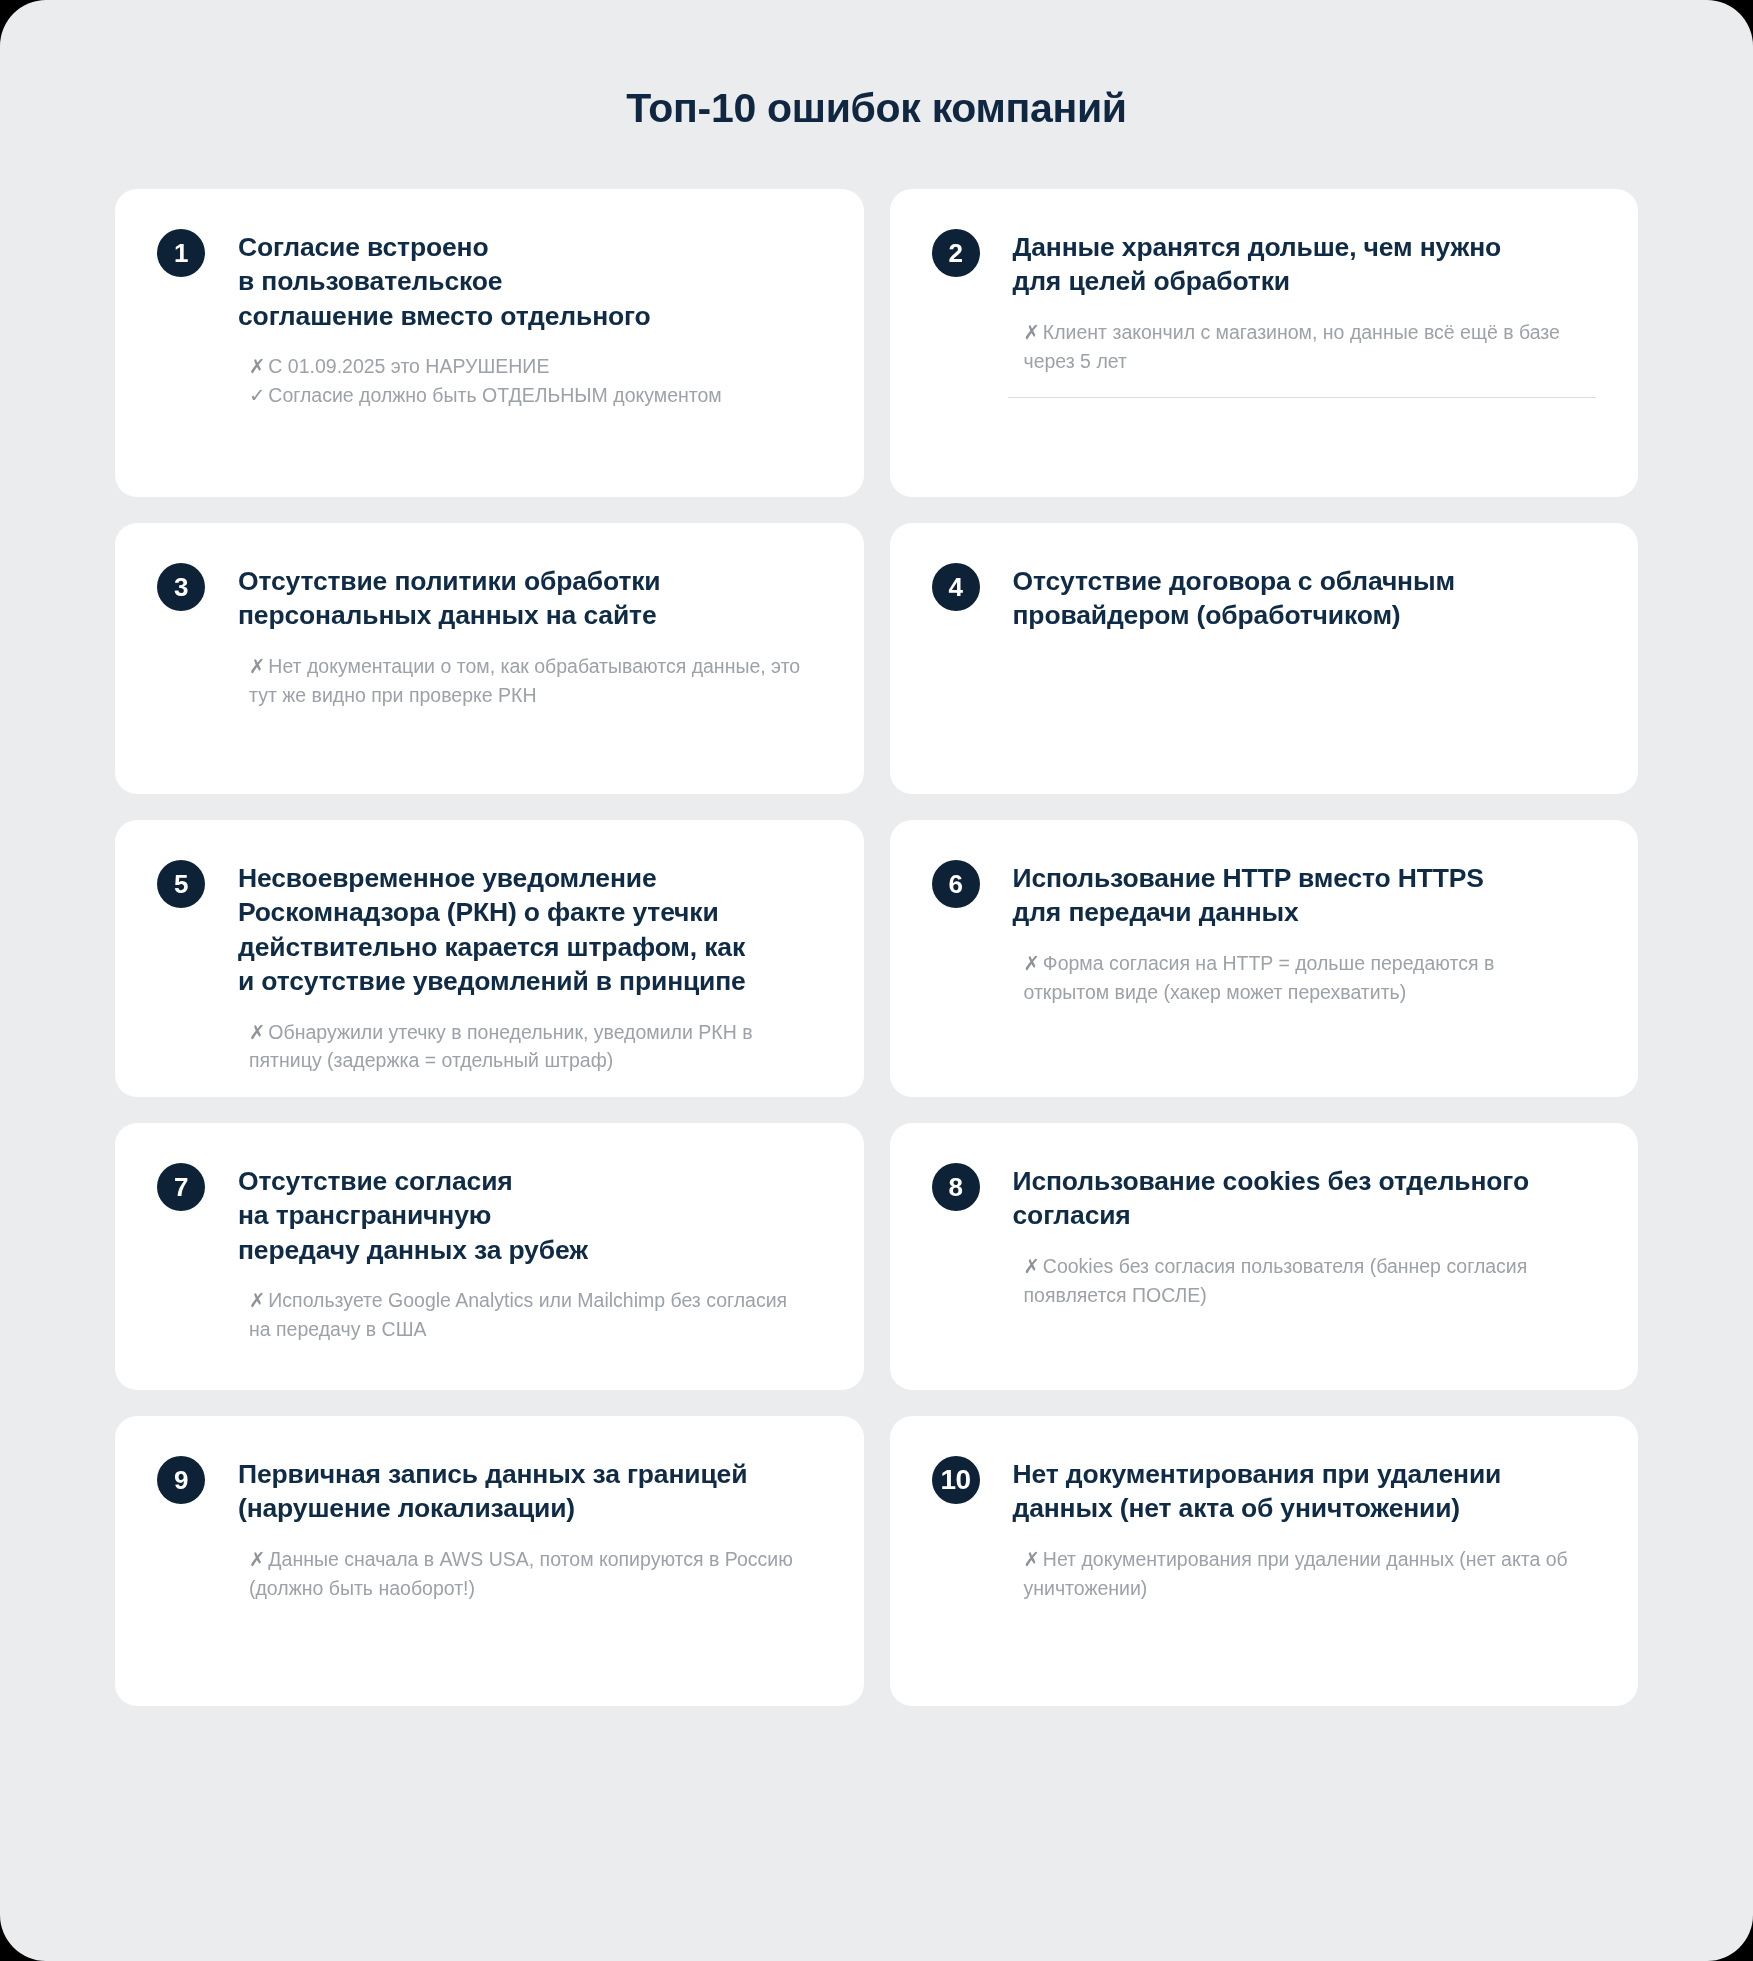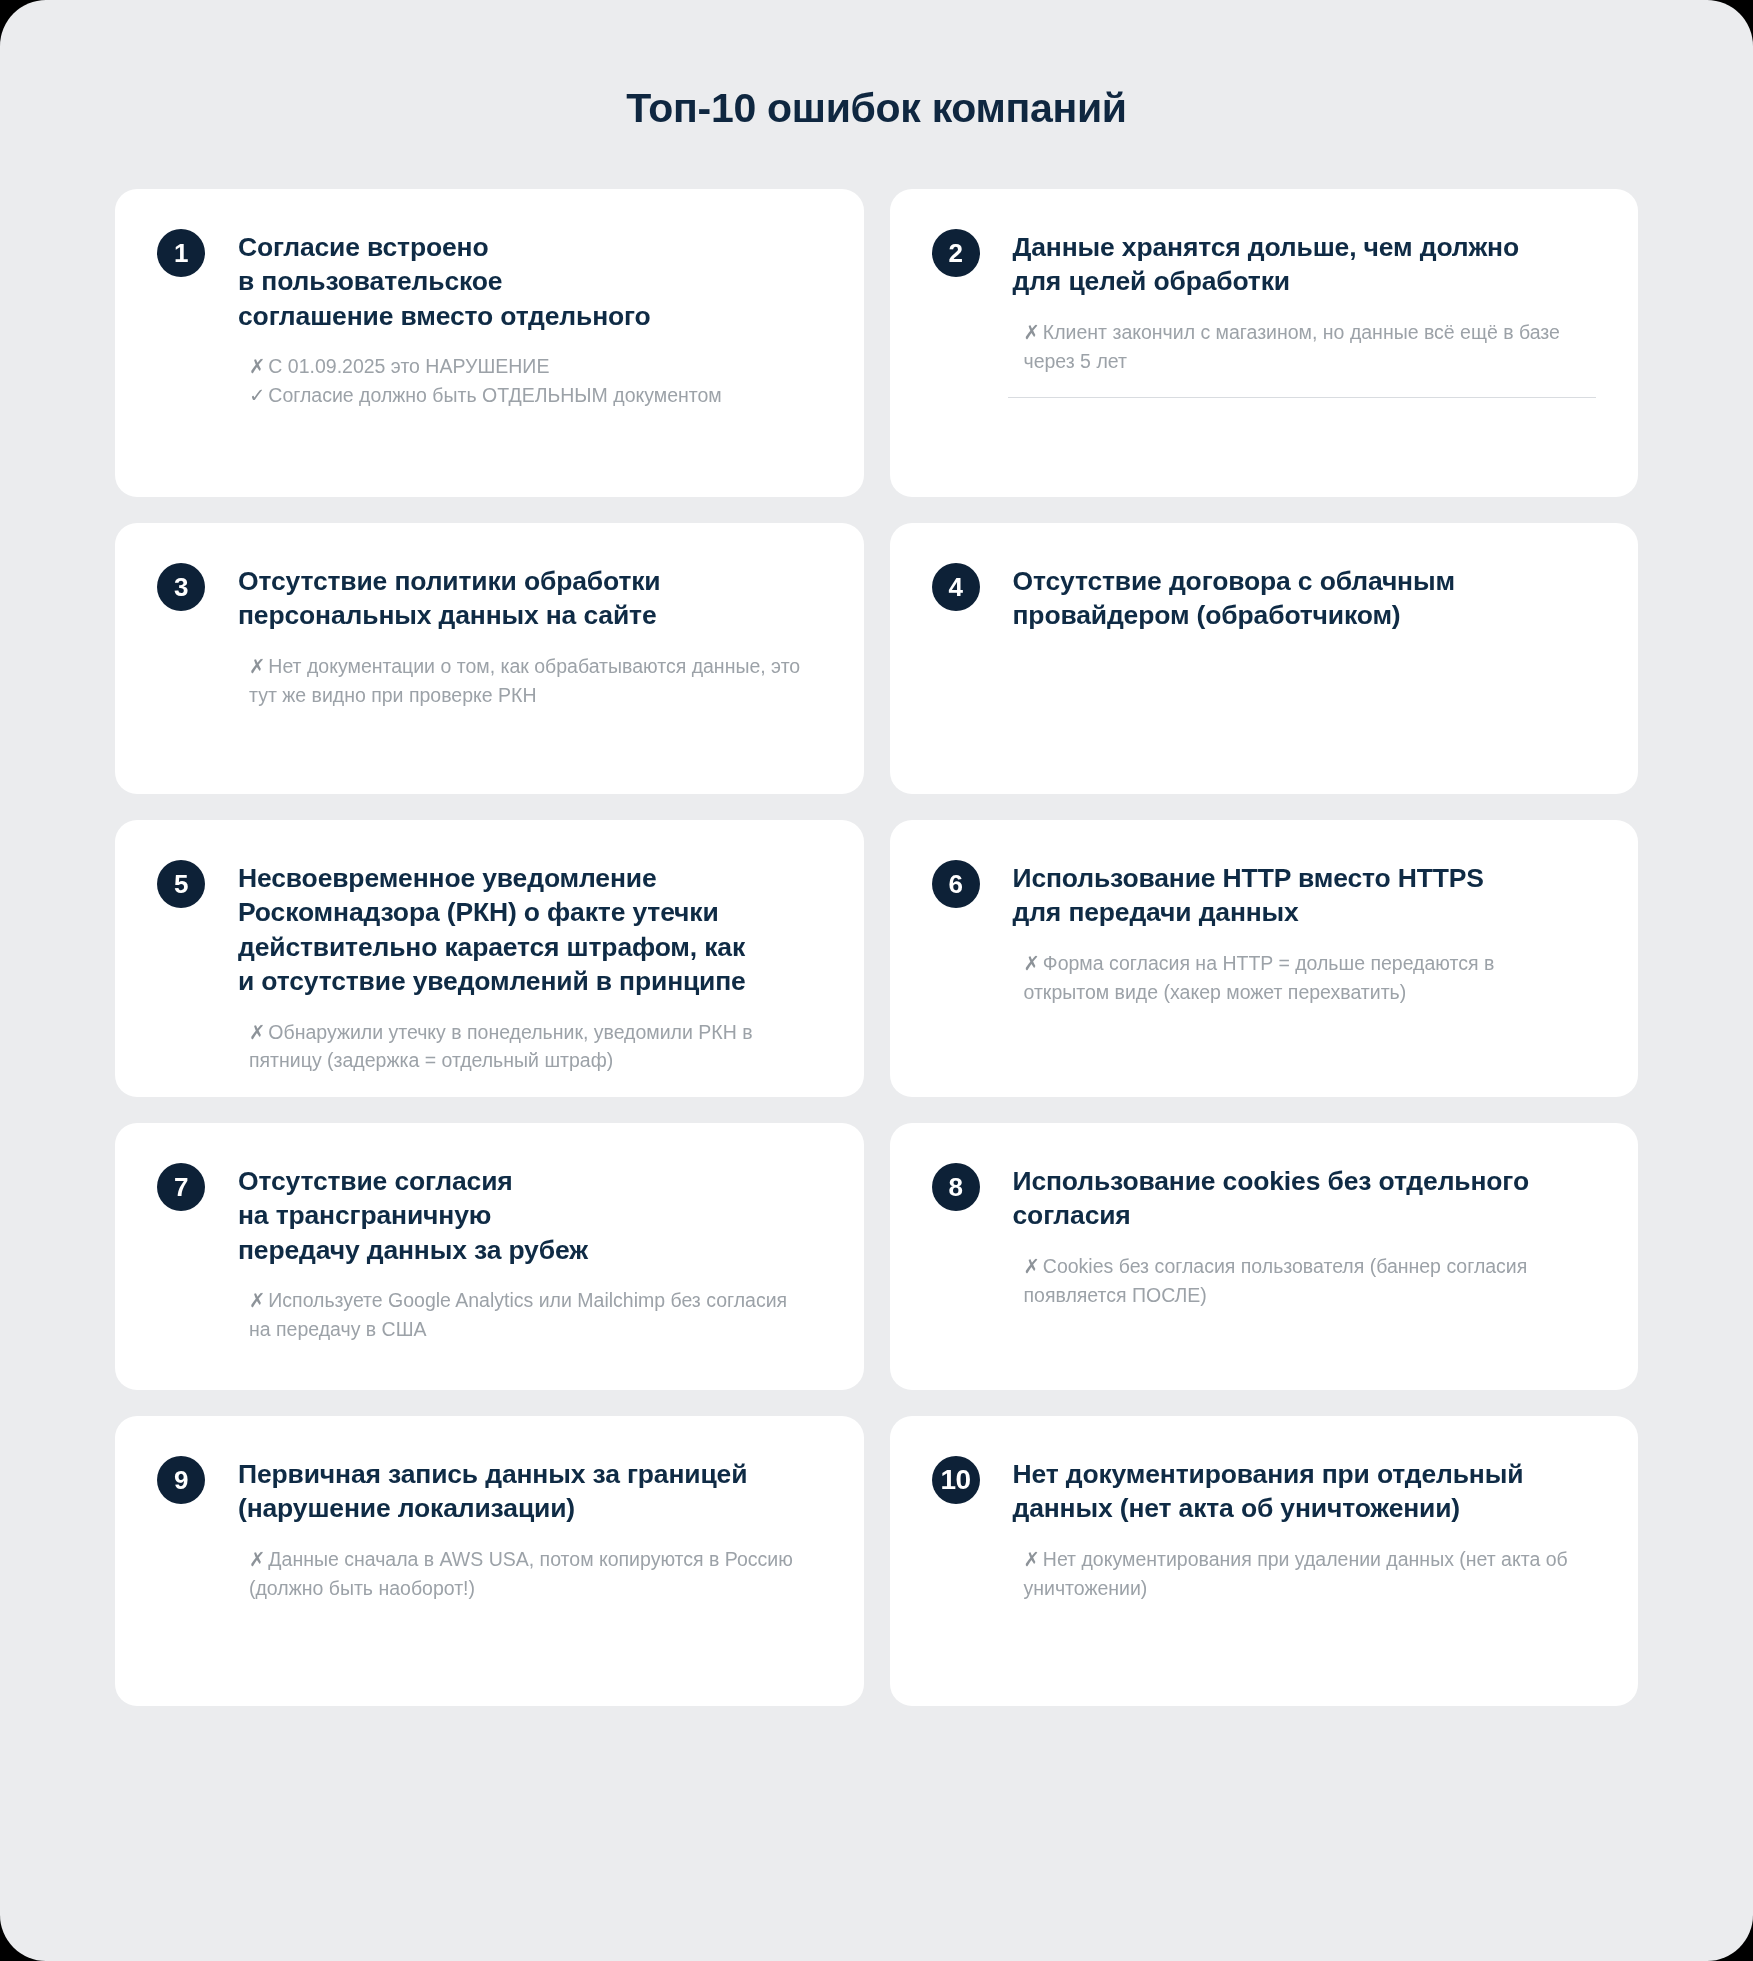--- a/index.html
+++ b/index.html
@@ -129,21 +129,21 @@
         <div class="card-body">
           <h2 class="card-title">Согласие встроено
 в пользовательское
 соглашение вместо отдельного</h2>
           <p class="card-desc"><span class="mark">✗</span><span>С 01.09.2025 это НАРУШЕНИЕ</span><br><span class="mark check">✓</span><span>Согласие должно быть ОТДЕЛЬНЫМ документом</span></p>
         </div>
       </div>
       <div class="card row-1">
         <div class="badge">2</div>
         <div class="card-body">
-          <h2 class="card-title">Данные хранятся дольше, чем должно
+          <h2 class="card-title">Данные хранятся дольше, чем нужно
 для целей обработки</h2>
           <p class="card-desc"><span class="mark">✗</span><span>Клиент закончил с магазином, но данные всё ещё в базе через 5 лет</span></p>
           <div class="divider"></div>
         </div>
       </div>
       <div class="card row-2">
         <div class="badge">3</div>
         <div class="card-body">
           <h2 class="card-title">Отсутствие политики обработки
 персональных данных на сайте</h2>
@@ -196,20 +196,20 @@
         <div class="badge">9</div>
         <div class="card-body">
           <h2 class="card-title">Первичная запись данных за границей
 (нарушение локализации)</h2>
           <p class="card-desc"><span class="mark">✗</span><span>Данные сначала в AWS USA, потом копируются в Россию (должно быть наоборот!)</span></p>
         </div>
       </div>
       <div class="card row-5">
         <div class="badge wide">10</div>
         <div class="card-body">
-          <h2 class="card-title">Нет документирования при отдельный
+          <h2 class="card-title">Нет документирования при удалении
 данных (нет акта об уничтожении)</h2>
           <p class="card-desc"><span class="mark">✗</span><span>Нет документирования при удалении данных (нет акта об уничтожении)</span></p>
         </div>
       </div>
     </div>
 
 </div>
 
 </body></html>

